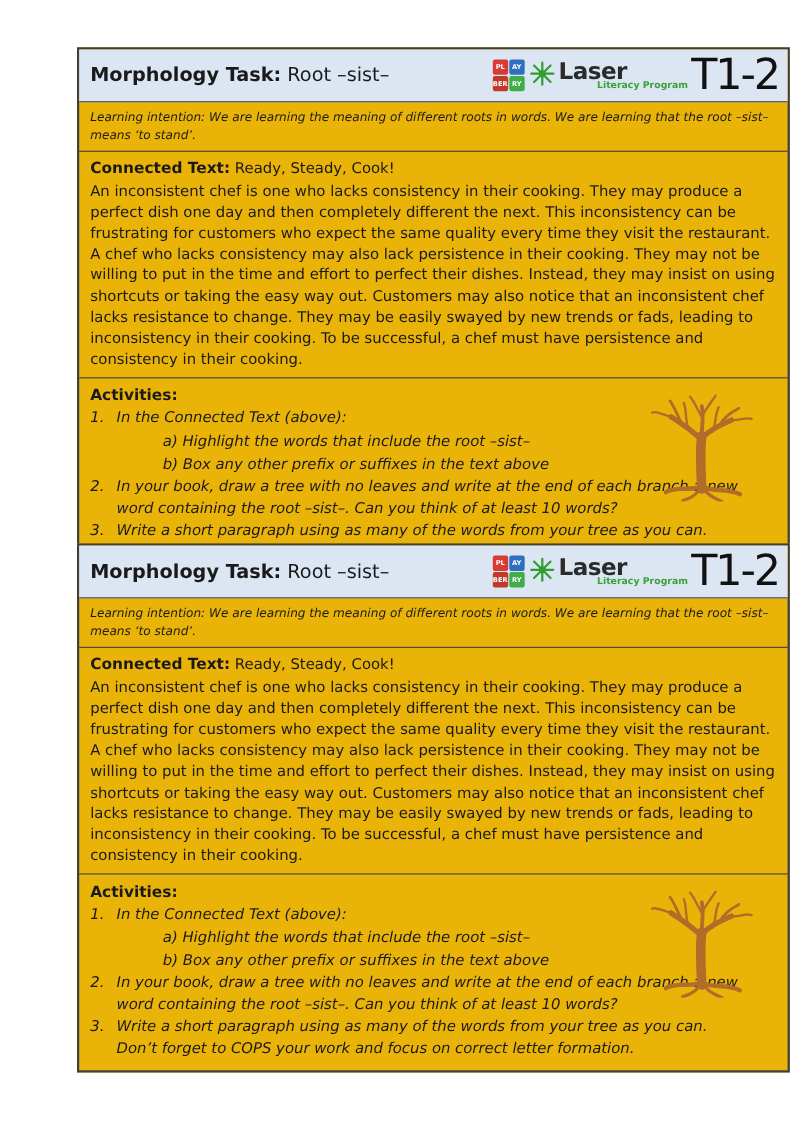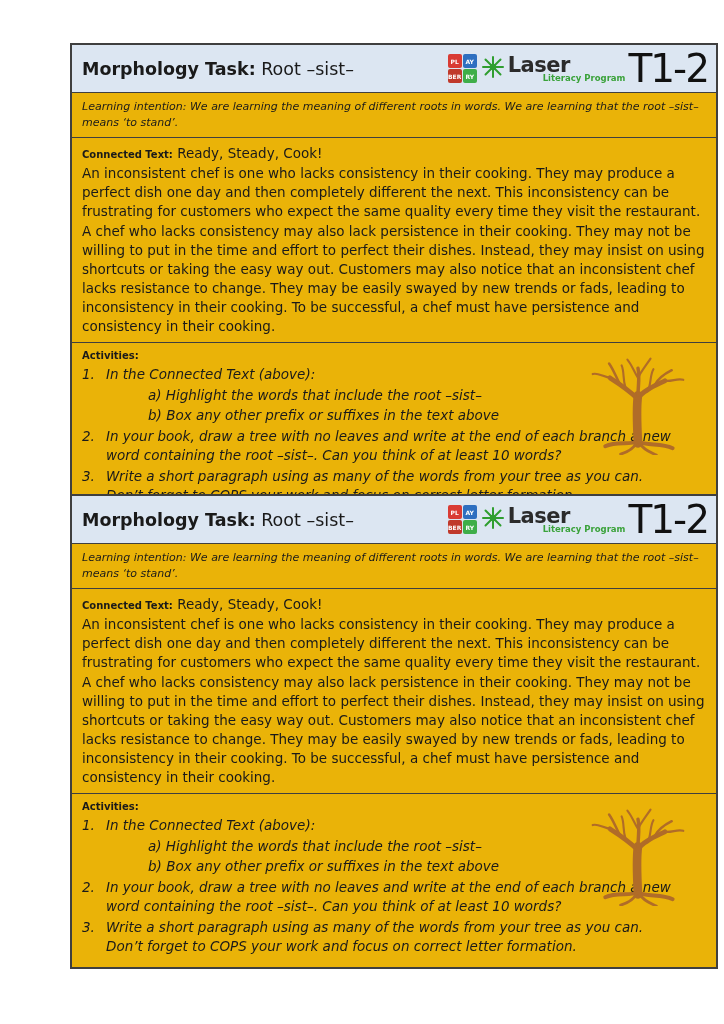--- a/index.html
+++ b/index.html
@@ -38,25 +38,25 @@
   .laser-word { font-size:21px; font-weight:bold; color:#2b2b2b; letter-spacing:-0.5px; }
   .laser-sub { font-size:8.5px; color:#3aa23a; font-weight:bold; margin-top:-2px; margin-left:4px;padding-left:31px; }
   .code { font-size:39px; font-weight:400; color:#111; letter-spacing:-2px; line-height:1; }
 
   
   .li-row { font-style:italic; font-size:11px; line-height:1.45; padding:6px 10px; min-height:44px; }
 
   
   .ct-row { font-size:13.5px; line-height:1.42; padding:6px 10px; }
   .ct-head { margin-bottom:1px; }
-  .ct-head b { font-size:10px; }
+  .ct-head b { font-size:14px; }
 
   
   .act-row { font-size:13.5px; line-height:1.45; padding:6px 10px 10px 10px; position:relative; font-style:italic; }
-  .act-label { font-style:normal; font-weight:bold; font-size:10px; }
+  .act-label { font-style:normal; font-weight:bold; font-size:14px; }
   .num-item { display:flex; margin-top:1px; padding-right:8px; }
   .num { width:24px; flex:0 0 24px; }
   .num-body { flex:1; }
   .item-2 .num-body, .item-3 .num-body { padding-right:20px; }
   .sub-item { margin-left:66px; margin-top:1px; }
   .bold-italic { font-weight:normal; }
   .tree { position:absolute; top:6px; right:26px; }
 </style>
 </head>
 <body>

